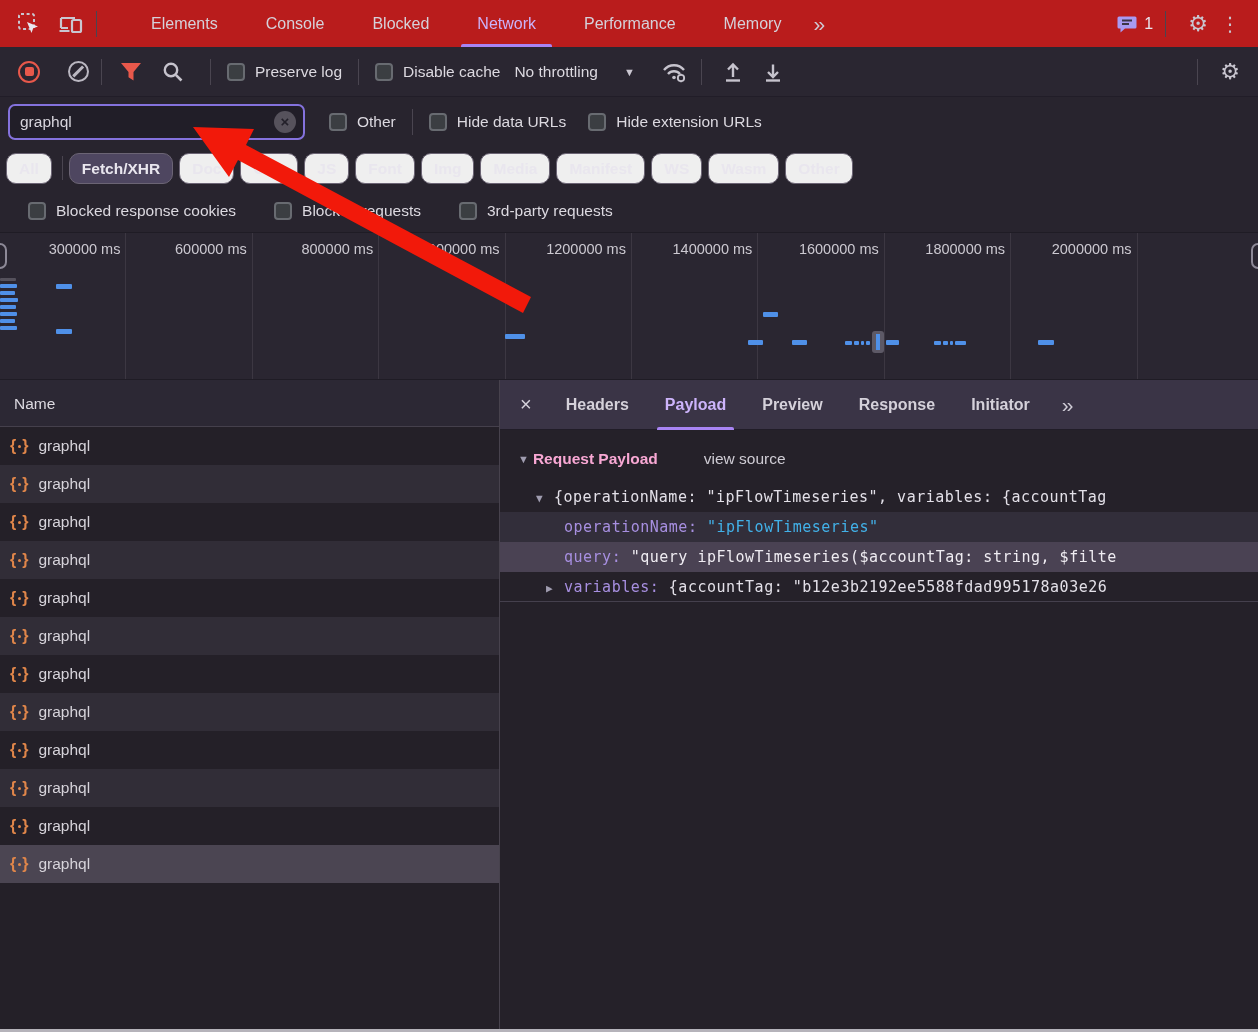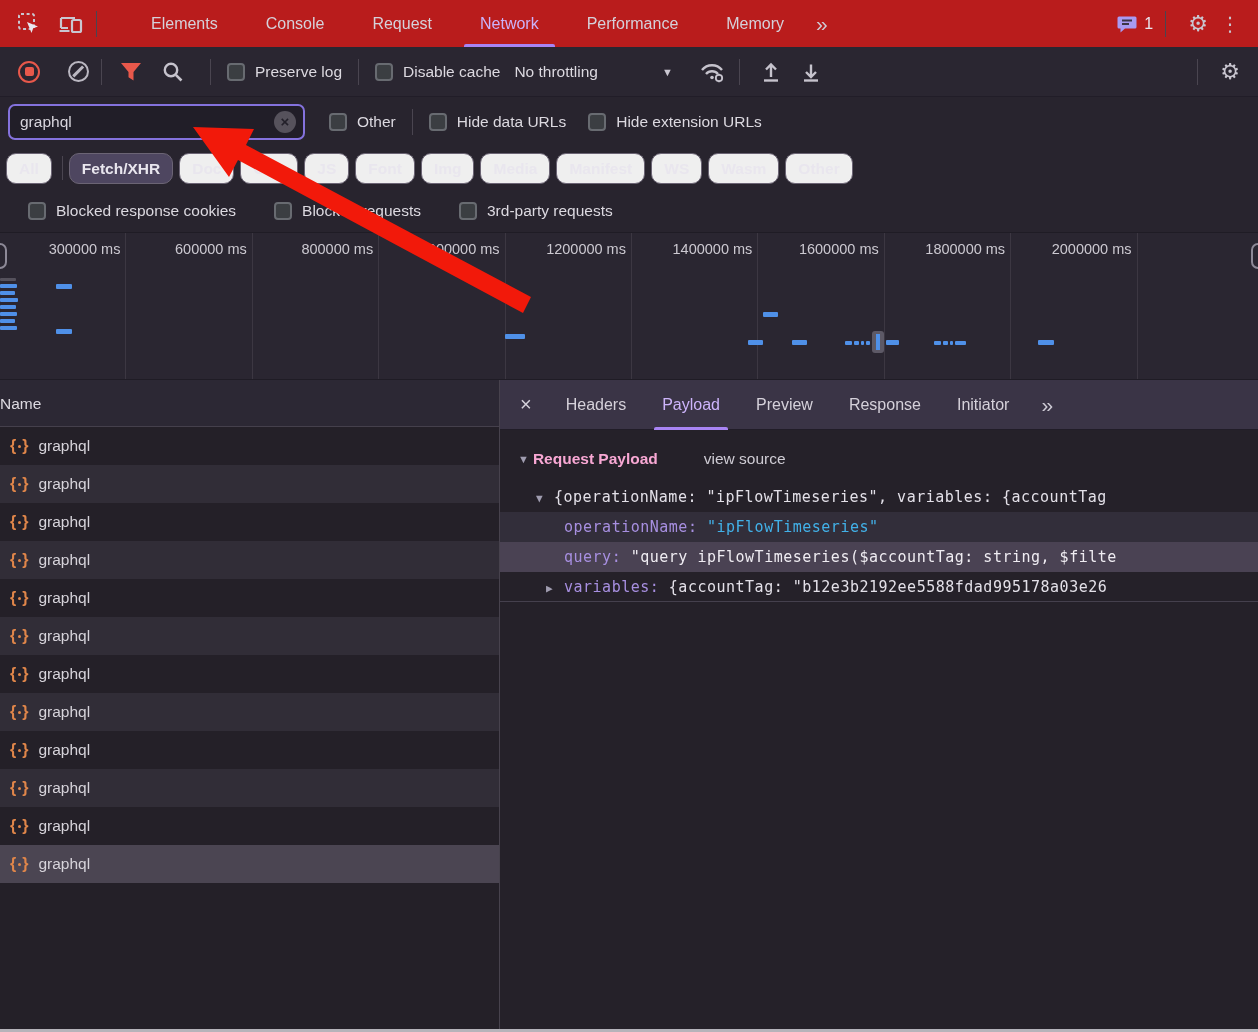--- a/index.html
+++ b/index.html
@@ -27,21 +27,21 @@
   .toolbar { position:absolute; left:0; top:47px; width:100%; height:50px; background:#2a2631;
     display:flex; align-items:center; border-bottom:1px solid #211d28; }
   .rec { width:22px; height:22px; border:2.5px solid #e8584b; border-radius:50%; margin-left:18px;
     display:flex; align-items:center; justify-content:center; flex:0 0 auto; }
   .rec i { width:9px; height:9px; background:#e8584b; border-radius:2px; display:block; }
   .block { width:21px; height:21px; border:2.5px solid #bab7c1; border-radius:50%; margin-left:28px; position:relative; flex:0 0 auto; }
   .block::after { content:""; position:absolute; left:1px; top:7px; width:14px; height:2.5px; background:#bab7c1; transform:rotate(-45deg); }
   .cb { width:18px; height:18px; border:2px solid #686b71; border-radius:4px; background:#3b3e42; flex:0 0 18px; margin-right:10px; }
   .ctrl-label { color:#dcd9e0; font-size:15.5px; white-space:nowrap; }
   .cbwrap { display:flex; align-items:center; margin:0 4px; }
-  .throttle { display:flex; align-items:center; margin-left:10px;gap:38px; }
+  .throttle { display:flex; align-items:center; margin-left:10px; }
   .caret { color:#cac7d1; font-size:11px; margin-left:26px; }
   .spacer { flex:1; }
 
   
   .filterrow { position:absolute; left:0; top:97px; width:100%; height:49px; background:#28242e;
     display:flex; align-items:center; }
   .filter-input { position:relative; width:297px; height:36px; margin-left:8px;
     border:2px solid #8472dd; border-radius:7px; background:#211e28; display:flex; align-items:center; flex:0 0 auto; }
   .filter-input .txt { color:#d8d5dd; font-size:15.5px; padding-left:10px; }
   .clear-btn { position:absolute; right:7px; top:5px; width:22px; height:22px; border-radius:50%; background:#56525c;
@@ -69,21 +69,21 @@
   .tl-mark { position:absolute; background:#4f90e8; border-radius:1px; }
   .tl-mark.grey { background:#55515c; }
   .tl-mark.pill { background:#5d5966; border-radius:3px; }
   .tl-mark.pill::after { content:""; position:absolute; left:4px; top:3px; width:4px; bottom:3px; background:#4f90e8; }
   .tl-handle { position:absolute; top:10px; width:16px; height:26px; border:2px solid #8d8997; border-radius:7px; background:#2a2631; }
 
   
   .main { position:absolute; left:0; top:380px; width:100%; height:652px; display:flex; }
   .left-panel { width:500px; height:100%; background:#242028; border-right:1px solid #47424d; position:relative; }
   .name-header { height:47px; line-height:47px; background:#2c2834; border-bottom:1px solid #45404c;
-    color:#dcd9e0; font-size:15.5px; }
+    color:#dcd9e0; font-size:15.5px; padding-left:14px; }
   .rows { }
   .req-row { height:38px; display:flex; align-items:center; padding-left:10px; }
   .req-row:nth-child(even) { background:#312d37; }
   .req-row:nth-child(odd) { background:#242028; }
   .req-row.selected { background:#4b4552; }
   .req-ico { color:#e0864a; font-size:16px; font-weight:bold; display:inline-flex; align-items:center; margin-right:10px; }
   .req-ico .dot { width:3px; height:3px; border-radius:50%; background:#e0864a; margin:0 1.5px; }
   .req-label { color:#d6d3da; font-size:15.5px; }
 
   
@@ -133,21 +133,21 @@
       <svg class="ic" width="26" height="24" viewBox="0 0 26 24">
         <path d="M3 6 h14 M3 6 v10 M3 16 h7 M1.5 19 h10" fill="none" stroke="#c9c6d0" stroke-width="2.2"></path>
         <rect x="14" y="8" width="9" height="12" rx="1.5" fill="none" stroke="#c9c6d0" stroke-width="2.2"></rect>
       </svg>
     </span>
     <span class="vdiv"></span>
     <nav class="tabs">
 
     <div class="tab"><span>Elements</span></div>
         <div class="tab"><span>Console</span></div>
-        <div class="tab"><span>Request</span></div>
+        <div class="tab"><span>Blocked</span></div>
         <div class="tab selected"><span>Network</span></div>
         <div class="tab"><span>Performance</span></div>
         <div class="tab"><span>Memory</span></div>
       </nav>
     <span class="more-ico">»</span>
     <div class="tb-right">
       <span style="display:inline-flex;align-items:center;">
         <svg class="ic" width="20" height="18" viewBox="0 0 20 18">
           <path d="M2 1.5 h16 a1.5 1.5 0 0 1 1.5 1.5 v9 a1.5 1.5 0 0 1 -1.5 1.5 h-10 l-4.5 4 v-4 h-1.5 a1.5 1.5 0 0 1 -1.5 -1.5 v-9 a1.5 1.5 0 0 1 1.5 -1.5 z" fill="#a89af2"></path>
           <path d="M5 5.5 h10 M5 9 h7" stroke="#3b3447" stroke-width="1.8"></path>
@@ -432,21 +432,21 @@
               <span>}</span>
             </span>
             <span class="req-label">graphql</span>
           </div>
         </div>
     </div>
 
     <div class="right-panel">
       <div class="detail-tabbar">
         <span class="close-x">×</span>
-        <div style="display:flex;">
+        <div style="display:flex;font-weight:bold;">
 
         <div class="dtab"><span>Headers</span></div>
             <div class="dtab selected"><span>Payload</span></div>
             <div class="dtab"><span>Preview</span></div>
             <div class="dtab"><span>Response</span></div>
             <div class="dtab"><span>Initiator</span></div>
           </div>
         <span class="more-ico" style="margin-left:6px;">»</span>
       </div>
 

